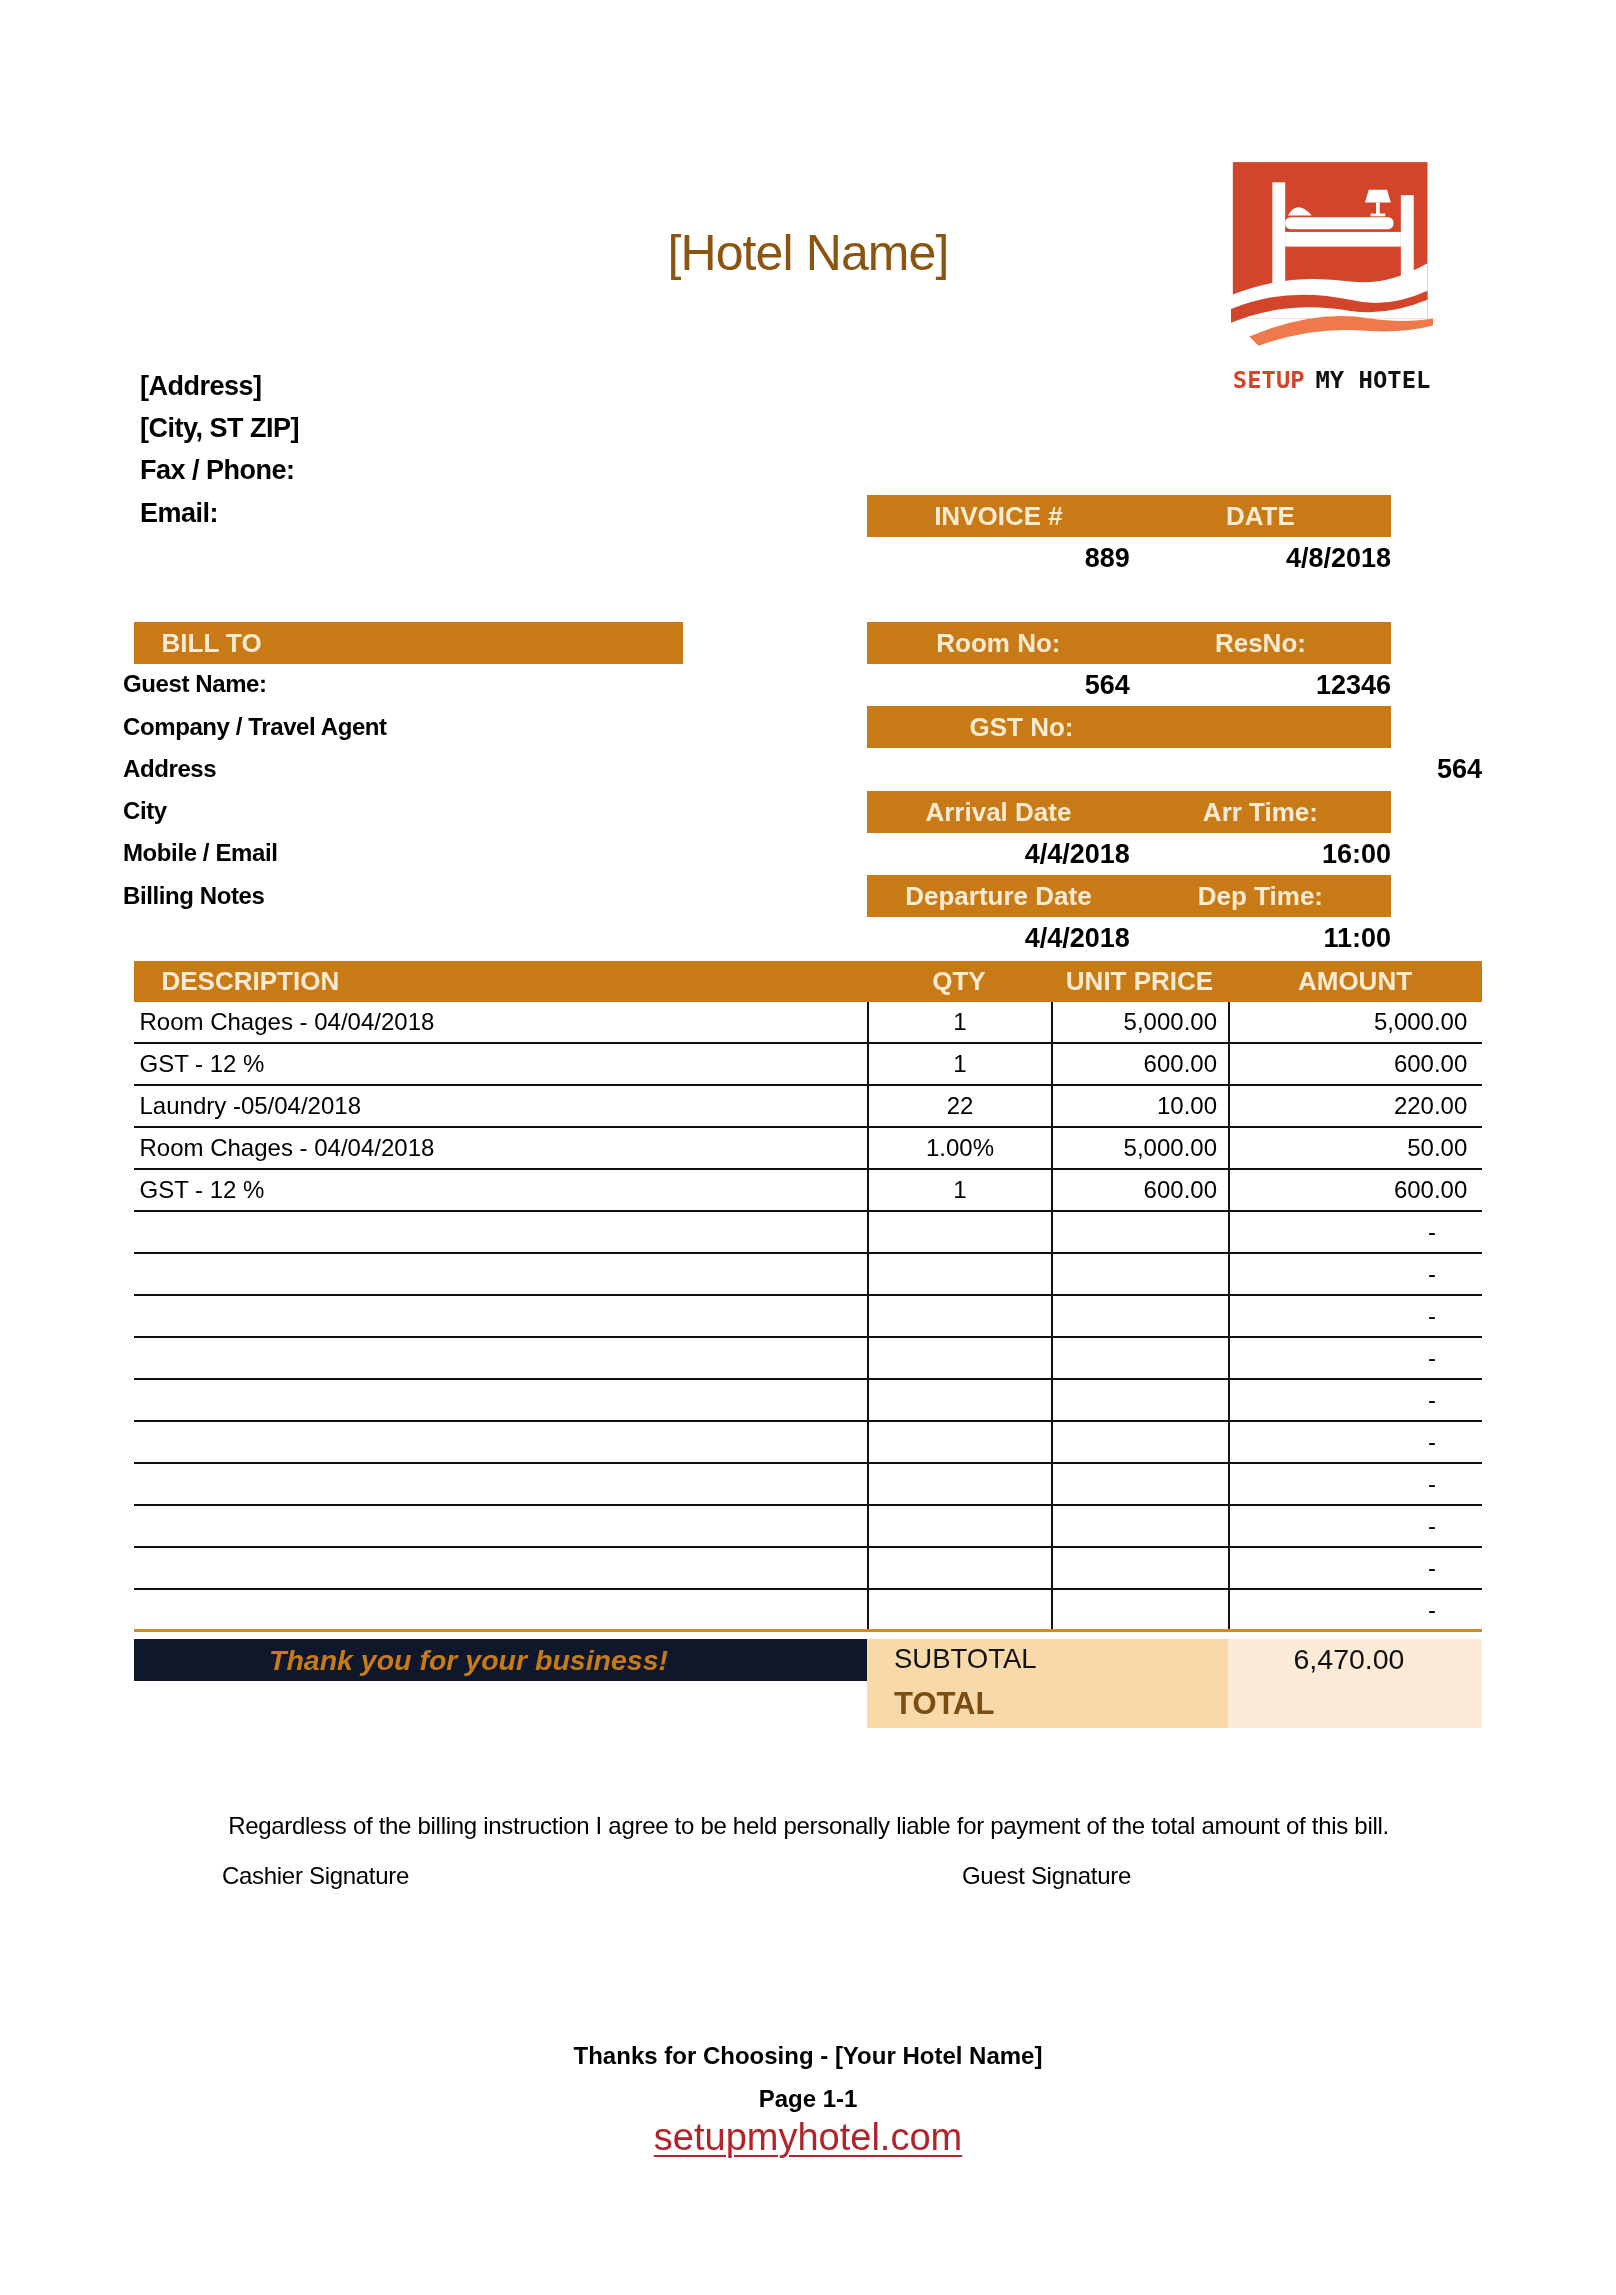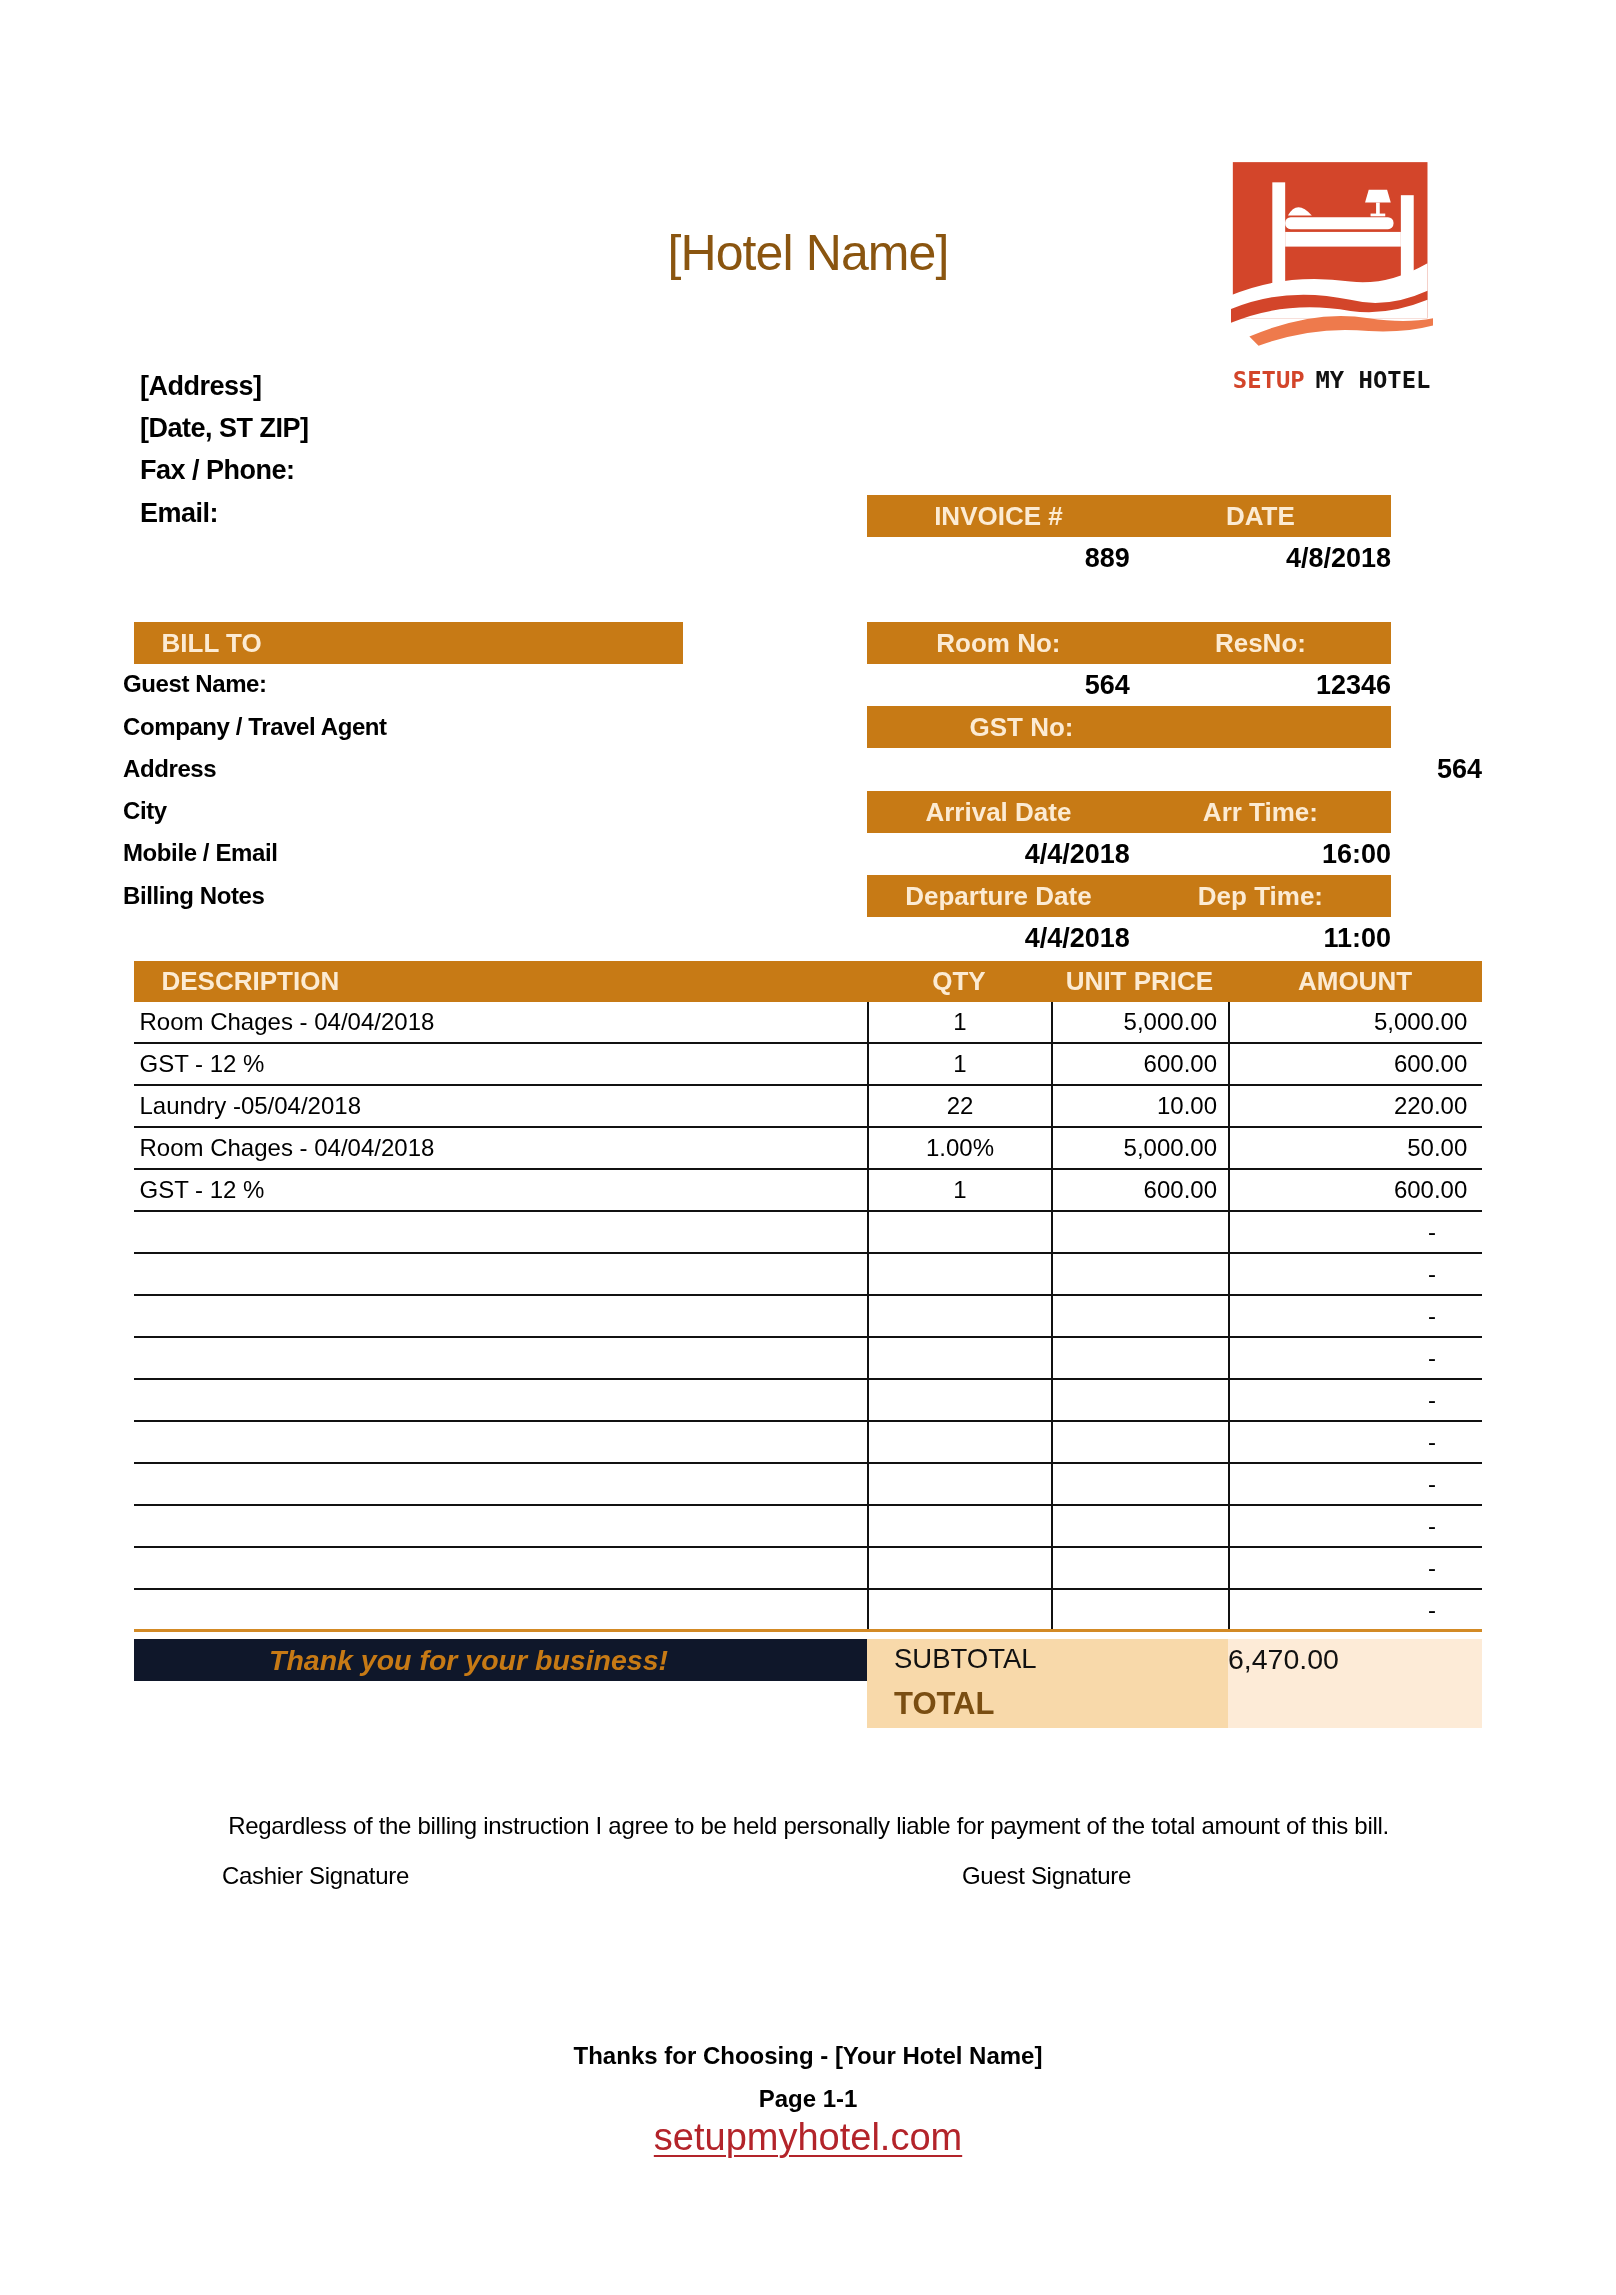--- a/index.html
+++ b/index.html
@@ -42,21 +42,21 @@
   .row .p { width: 177px; justify-content: flex-end; padding-right: 11px; border-left: 2.3px solid #111; }
   .row .a { width: 254px; justify-content: flex-end; padding-right: 14.7px; border-left: 2.3px solid #111; }
   .row .a.dash { padding-right: 46px; }
   .row.last { border-bottom: 3.7px solid #D38A25; }
 
   
   .thanks-band { left: 134px; top: 1639px; width: 733px; height: 42px; background: #0f172a; color: #C77A15; font-style: italic; font-weight: bold; font-size: 28.5px; text-align: center; line-height: 42px; padding-right: 147px; padding-left: 83px; }
   .sub-mid { left: 867px; top: 1639px; width: 361px; height: 89px; background: #F8D9AA; }
   .sub-right { left: 1228px; top: 1639px; width: 254px; height: 89px; background: #FDEBD7; }
   .subtotal-label { left: 894px; top: 1643px; font-size: 27.5px; color: #111; }
-  .subtotal-value { left: 1228px; top: 1643px; width: 242px; text-align: left; font-size: 28.5px; color: #111; }
+  .subtotal-value { left: 1228px; top: 1643px; width: 242px; text-align: center; font-size: 28.5px; color: #111; }
   .total-label { left: 894px; top: 1686px; font-size: 31px; font-weight: bold; color: #7A4E12; }
 
   .disclaimer { left: 129px; top: 1780px; width: 1359px; text-align: center; font-size: 24px; letter-spacing: -0.3px; margin-top: 32px; }
   .sig { top: 1862px; font-size: 24px; letter-spacing: -0.3px; }
 
   .footer { left: 349px; width: 918px; text-align: center; font-weight: bold; font-size: 24px; }
   .site-link { left: 349px; top: 2116px; width: 918px; text-align: center; font-size: 38px; color: #B3242A; }
   .site-link span { text-decoration: underline; text-underline-offset: 4.6px; text-decoration-thickness: 1.8px; }
 </style>
 </head>
@@ -80,21 +80,21 @@
 
     <path d="M0 170 L0 145 Q60 120 130 130 Q170 135 214 110 L214 170 Z" fill="#fff"></path>
     <path d="M0 160 Q60 135 130 150 Q170 160 214 140 L214 150 Q170 168 130 162 Q60 150 0 175 Z" fill="#D3452A"></path>
     <path d="M20 190 Q90 160 150 170 Q190 176 220 170 L220 178 Q190 186 150 184 Q90 178 30 200 Z" fill="#EE7A4C"></path>
     <text x="2" y="246" font-family="DejaVu Sans Mono, monospace" font-weight="bold" font-size="26" fill="#D3452A">SETUP</text>
     <text x="92" y="246" font-family="DejaVu Sans Mono, monospace" font-weight="bold" font-size="26" fill="#111">MY HOTEL</text>
   </svg>
 </div>
 
 <div class="abs addr" style="top:371px">[Address]</div>
-<div class="abs addr" style="top:413px">[Date, ST  ZIP]</div>
+<div class="abs addr" style="top:413px">[City, ST  ZIP]</div>
 <div class="abs addr" style="top:455px">Fax / Phone:</div>
 <div class="abs addr" style="top:498px">Email:</div>
 
 <div class="abs bar rblock" style="top:495px">
   <div class="cell c1">INVOICE #</div>
   <div class="cell c2">DATE</div>
 </div>
 <div class="abs rblock" style="top:537px; display:flex;">
   <div class="val c1">889</div>
   <div class="val c2">4/8/2018</div>

